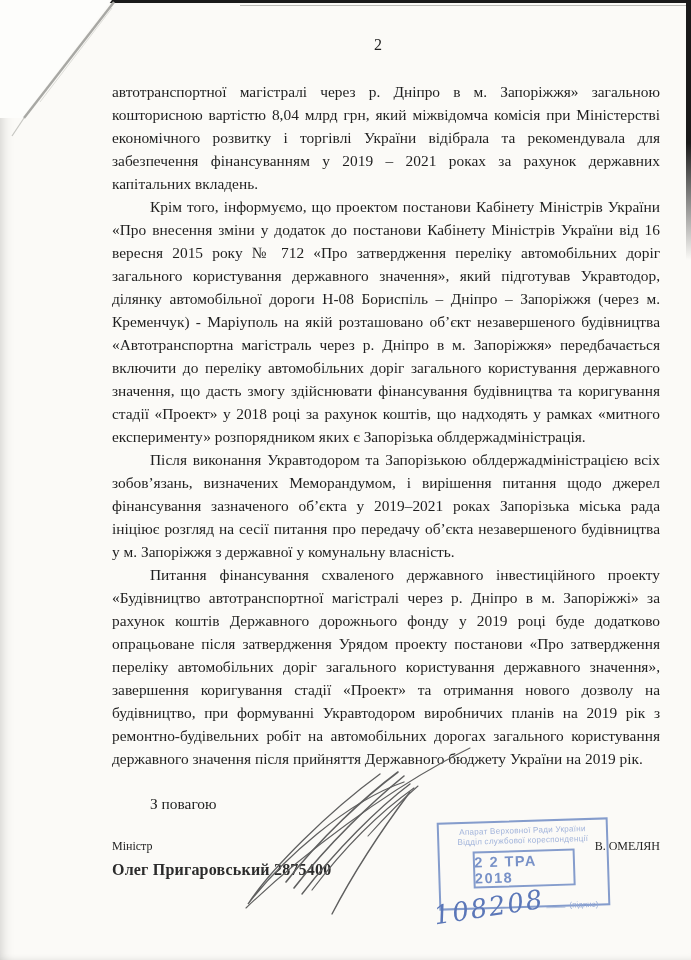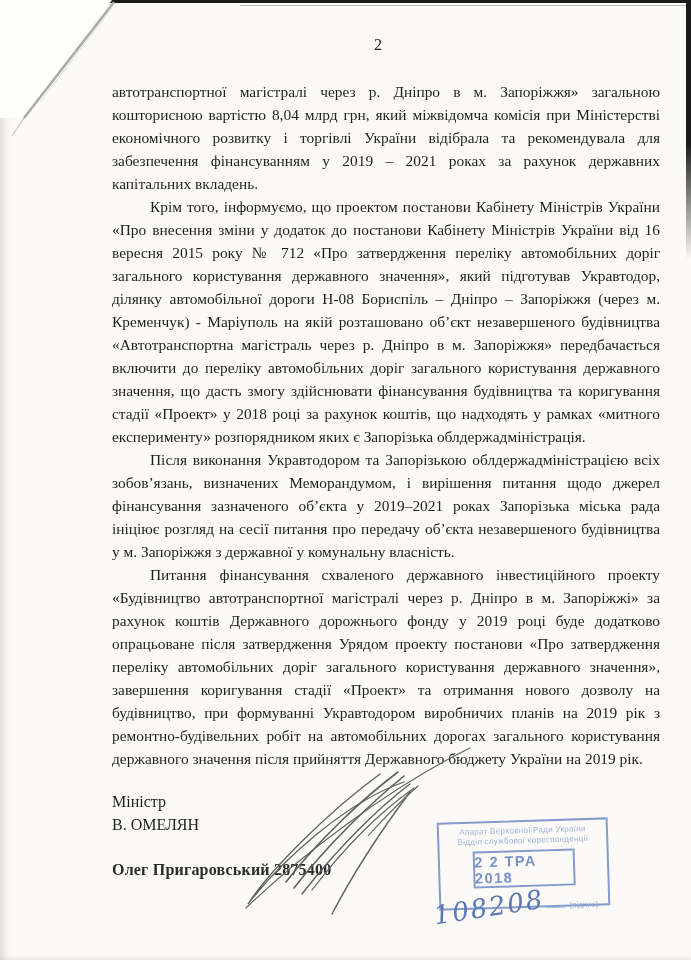--- a/index.html
+++ b/index.html
@@ -19,21 +19,21 @@
     background:linear-gradient(to bottom,#1a1a1a 0%,#1a1a1a 55%,rgba(26,26,26,0) 100%);}
   .corner-fold{position:absolute;top:0;left:0;}
   
   .page-number{position:absolute;top:36px;left:104px;width:548px;text-align:center;font-size:16px;}
   
   .body-text{position:absolute;top:80px;left:112px;width:548px;
     font-size:15.4px;line-height:23px;text-align:justify;}
   .body-text p{margin:0;text-indent:38px;}
   .body-text p.cont{text-indent:0;}
   .salutation{margin-top:22px;padding-left:38px;}
-  .sign-row{margin-top:20px;display:flex;justify-content:space-between;align-items:baseline;font-size:16px;flex-direction:column;}
+  .sign-row{margin-top:20px;display:flex;justify-content:space-between;align-items:baseline;font-size:12px;}
   
   .executor{position:absolute;left:92px;top:861px;font-size:16px;font-weight:bold;color:#2b2b2b;letter-spacing:.2px;margin-left:20px;}
   
   .signature{position:absolute;left:228px;top:740px;pointer-events:none;}
   
   .stamp{position:absolute;left:438px;top:820px;width:167px;height:84px;
     border:2px solid #7b95c9;transform:rotate(-1.8deg);opacity:.92;
     font-family:"Liberation Sans", sans-serif;color:#8ba2d4;}
   .stamp-org{margin-top:4px;text-align:center;font-size:8.2px;line-height:10px;letter-spacing:.2px;opacity:.85;}
   .stamp-date-box{width:98px;height:33px;margin:4px auto 0;border:2px solid #7b95c9;
@@ -62,20 +62,21 @@
   </svg>
 
   <div class="page-number">2</div>
 
   <div class="body-text">
     <p class="cont">автотранспортної магістралі через р. Дніпро в м. Запоріжжя» загальною кошторисною вартістю 8,04 млрд грн, який міжвідомча комісія при Міністерстві економічного розвитку і торгівлі України відібрала та рекомендувала для забезпечення фінансуванням у 2019 – 2021 роках за рахунок державних капітальних вкладень.</p>
     <p>Крім того, інформуємо, що проектом постанови Кабінету Міністрів України «Про внесення зміни у додаток до постанови Кабінету Міністрів України від 16 вересня 2015 року № 712 «Про затвердження переліку автомобільних доріг загального користування державного значення», який підготував Укравтодор, ділянку автомобільної дороги Н-08 Бориспіль – Дніпро – Запоріжжя (через м. Кременчук) - Маріуполь на якій розташовано об’єкт незавершеного будівництва «Автотранспортна магістраль через р. Дніпро в м. Запоріжжя» передбачається включити до переліку автомобільних доріг загального користування державного значення, що дасть змогу здійснювати фінансування будівництва та коригування стадії «Проект» у 2018 році за рахунок коштів, що надходять у рамках «митного експерименту» розпорядником яких є Запорізька облдержадміністрація.</p>
     <p>Після виконання Укравтодором та Запорізькою облдержадміністрацією всіх зобов’язань, визначених Меморандумом, і вирішення питання щодо джерел фінансування зазначеного об’єкта у 2019–2021 роках Запорізька міська рада ініціює розгляд на сесії питання про передачу об’єкта незавершеного будівництва у м. Запоріжжя з державної у комунальну власність.</p>
     <p>Питання фінансування схваленого державного інвестиційного проекту «Будівництво автотранспортної магістралі через р. Дніпро в м. Запоріжжі» за рахунок коштів Державного дорожнього фонду у 2019 році буде додатково опрацьоване після затвердження Урядом проекту постанови «Про затвердження переліку автомобільних доріг загального користування державного значення», завершення коригування стадії «Проект» та отримання нового дозволу на будівництво, при формуванні Укравтодором виробничих планів на 2019 рік з ремонтно-будівельних робіт на автомобільних дорогах загального користування державного значення після прийняття Державного бюджету України на 2019 рік.</p>
 
+    <div class="salutation">З повагою</div>
     <div class="sign-row">
       <span>Міністр</span>
       <span>В. ОМЕЛЯН</span>
     </div>
   </div>
 
   <div class="executor">Олег Пригаровський 2875400</div>
 
   <svg class="signature" width="248" height="175" viewBox="0 0 248 175">
     <g fill="none" stroke="#5f5f5f" stroke-linecap="round">

